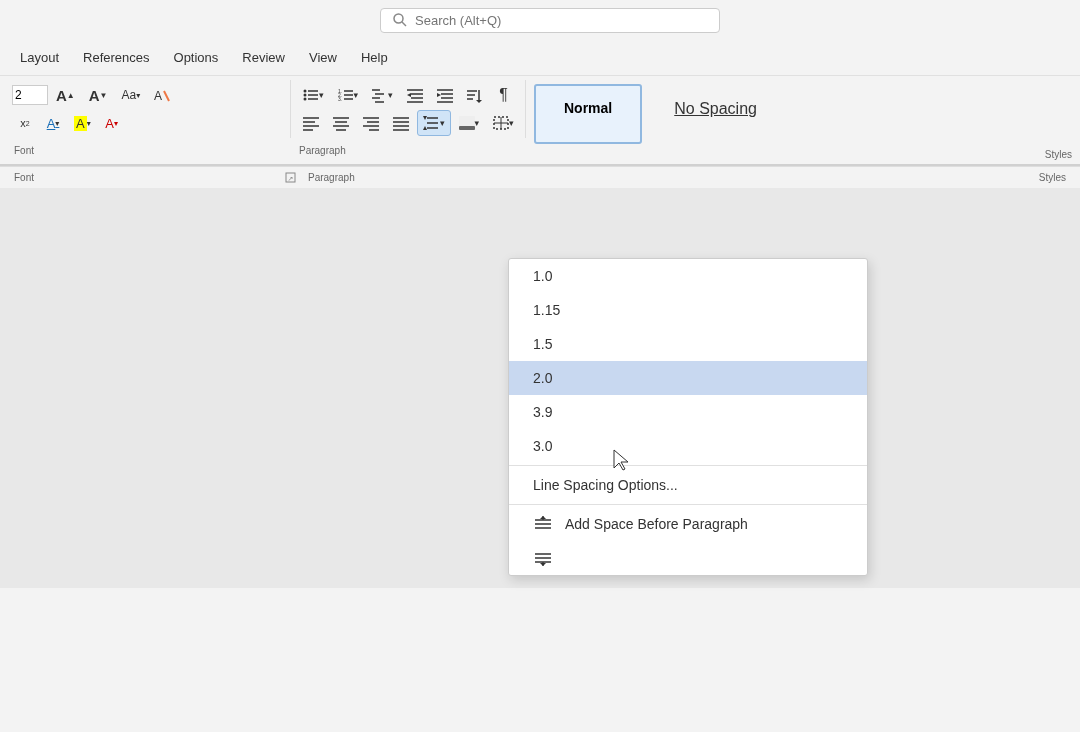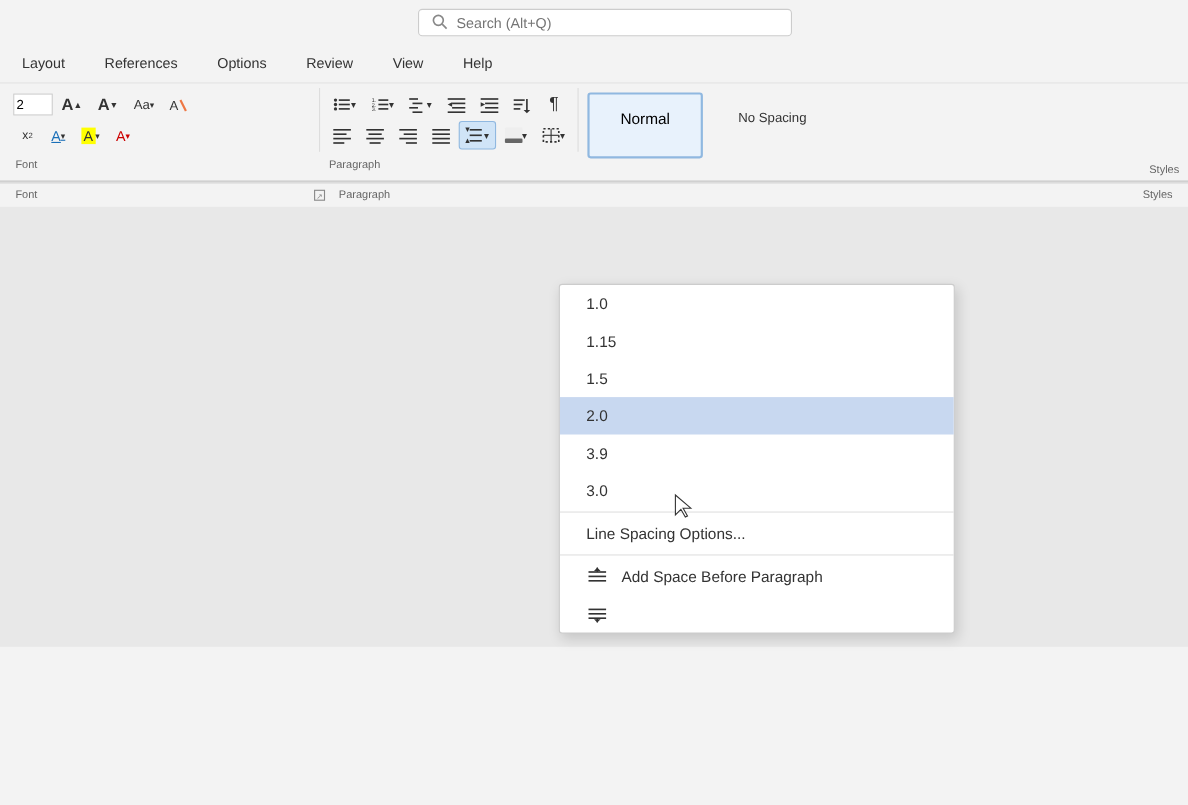--- a/index.html
+++ b/index.html
@@ -43,21 +43,21 @@
       background: transparent;
     }
 
     
     .menu-bar {
       background: #f3f3f3;
       height: 36px;
       display: flex;
       align-items: center;
       padding: 0 10px;
-      gap: 16px;
+      gap: 4px;
       border-bottom: 1px solid #e0e0e0;
     }
 
     .menu-item {
       padding: 4px 10px;
       font-size: 13px;
       color: #333;
       cursor: pointer;
       border-radius: 3px;
     }
@@ -399,24 +399,24 @@
         </svg>
         <span style="font-size:9px;">▾</span>
       </div>
     </div>
     <div style="position:absolute; bottom:-18px; left:8px; font-size:10px; color:#666;">Paragraph</div>
   </div>
 
   <div style="display:flex; flex-direction:column; padding:4px 8px; flex:1;">
     <div style="display:flex; gap:4px; align-items:stretch; flex:1;">
       <div class="style-btn normal-selected">
-        <div style="font-size:14px; font-weight:normal; padding:8px 12px;">Normal</div>
+        <div style="font-size:14px; font-weight:bold; padding:8px 12px;">Normal</div>
       </div>
       <div class="style-btn no-spacing">
-        <div style="font-size:12px; padding:8px 10px;">No Spacing</div>
+        <div style="font-size:16px; padding:8px 10px;text-decoration:underline;">No Spacing</div>
       </div>
     </div>
     <div style="position:absolute; right:8px; bottom:4px; font-size:10px; color:#666;">Styles</div>
   </div>
 </div>
 
 <div class="ribbon-labels-row">
   <span class="lbl-font">Font</span>
   <span style="display:flex; align-items:center; font-size:10px; color:#666; margin-right:4px;">
     <svg width="10" height="10" viewBox="0 0 10 10">

